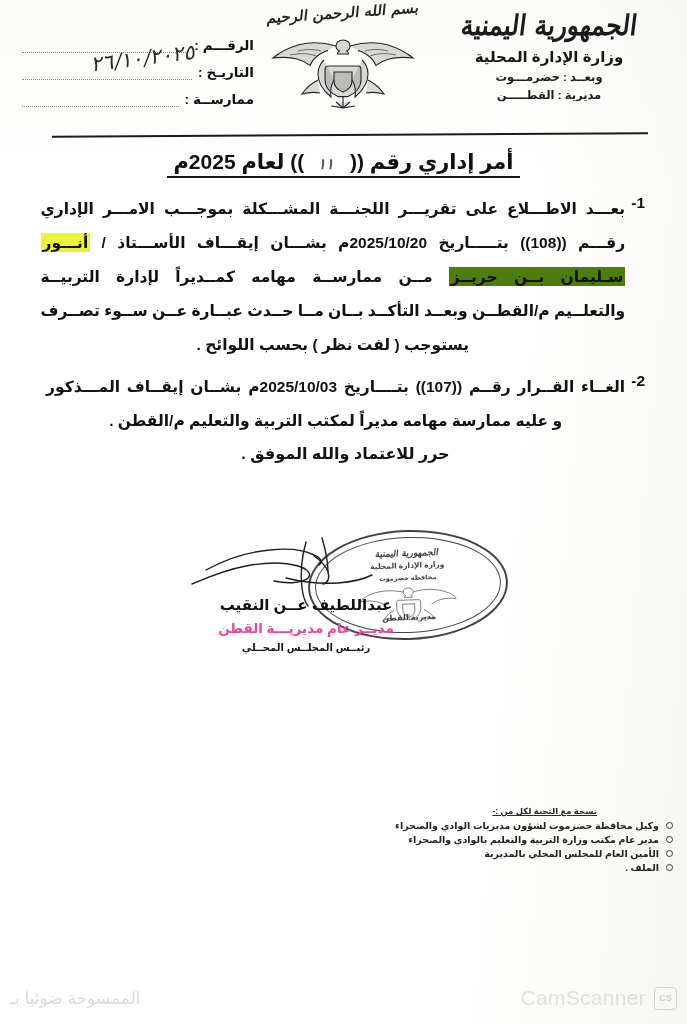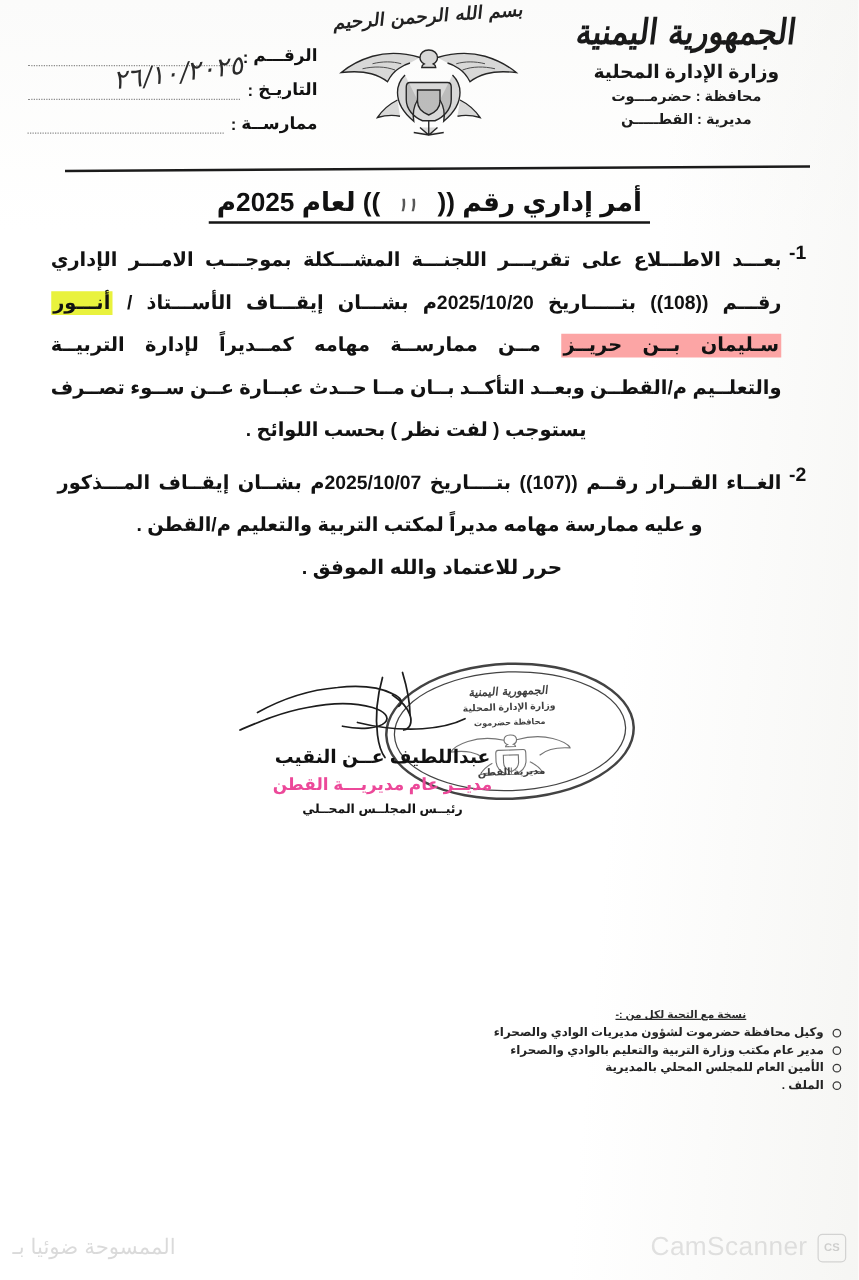--- a/index.html
+++ b/index.html
@@ -411,21 +411,21 @@
 <body>
 
 <div id="page">
   <div class="scan-tint"></div>
 
   <div class="header">
 
     <div class="hdr-right">
       <div class="republic">الجمهورية اليمنية</div>
       <div class="ministry">وزارة الإدارة المحلية</div>
-      <div class="gov-line">محافظة : حضرمـــوت</div>
+      <div class="gov-line">وبعــد : حضرمـــوت</div>
       <div class="dist-line">مديرية : القطـــــن</div>
     </div>
 
     <div class="emblem-wrap">
       <div class="basmala">بسم الله الرحمن الرحيم</div>
       <svg class="emblem-svg" width="150" height="86" viewBox="0 0 150 86" fill="none">
         <g stroke="#262626" stroke-width="1.1" fill="#3a3a3a" fill-opacity=".18">
           <path d="M75 16c-4 0-7 2.5-7 6 0 2.6 1.6 4.2 3.4 5.1-1.2.6-2 1.6-2 2.9h11.2c0-1.3-.8-2.3-2-2.9 1.8-.9 3.4-2.5 3.4-5.1 0-3.5-3-6-7-6z"></path>
           <path d="M68 22C58 19 44 17 30 21c-10 3-19 8-25 13 9-1 17-1 24 1 6 1.7 10 4 13 6.4 2-4 5-8 9-10.6 3-2 6-3.6 9-4.4"></path>
           <path d="M82 22c10-3 24-5 38-1 10 3 19 8 25 13-9-1-17-1-24 1-6 1.7-10 4-13 6.4-2-4-5-8-9-10.6-3-2-6-3.6-9-4.4"></path>
@@ -480,30 +480,30 @@
     </span>
   </div>
 
   <div class="body-block">
 
     <div class="clause">
       <div class="clause-num">1-</div>
       <div class="clause-body">
         <div class="line">بعـــد الاطـــلاع على تقريـــر اللجنـــة المشـــكلة بموجـــب الامـــر الإداري</div>
         <div class="line"><span class="hl-wrap" id="c1l2">رقـــم ((108)) بتـــــاريخ 2025/10/20م بشـــان إيقـــاف الأســـتاذ / <span class="hl" style="background: rgb(233, 242, 61);">أنـــور</span></span></div>
-        <div class="line"><span class="hl-wrap" id="c1l3"><span class="hl" style="background: #fca5a5;">سـليمان بــن حريــز</span> مــن ممارســة مهامه كمــديراً لإدارة التربيــة</span></div>
+        <div class="line"><span class="hl-wrap" id="c1l3"><span class="hl" style="background: #4d7c0f;">سـليمان بــن حريــز</span> مــن ممارســة مهامه كمــديراً لإدارة التربيــة</span></div>
         <div class="line">والتعلــيم م/القطــن وبعــد التأكــد بــان مــا حــدث عبــارة عــن ســوء تصــرف</div>
         <div class="line no-stretch" style="text-align:center; text-align-last:center;">يستوجب ( لفت نظر ) بحسب اللوائح .</div>
       </div>
     </div>
 
     <div class="clause" style="margin-top:8px;">
       <div class="clause-num">2-</div>
       <div class="clause-body">
-        <div class="line">الغــاء القــرار رقــم ((107)) بتــــاريخ 2025/10/07م بشــان إيقــاف المـــذكور</div>
+        <div class="line">الغــاء القــرار رقــم ((107)) بتــــاريخ 2025/10/03م بشــان إيقــاف المـــذكور</div>
         <div class="line no-stretch" style="text-align:center; text-align-last:center;">و عليه ممارسة مهامه مديراً لمكتب التربية والتعليم م/القطن .</div>
       </div>
     </div>
 
     <div class="closing">حرر للاعتماد والله الموفق .</div>
   </div>
 
   <div class="sig-area">
 
     <div class="stamp">

